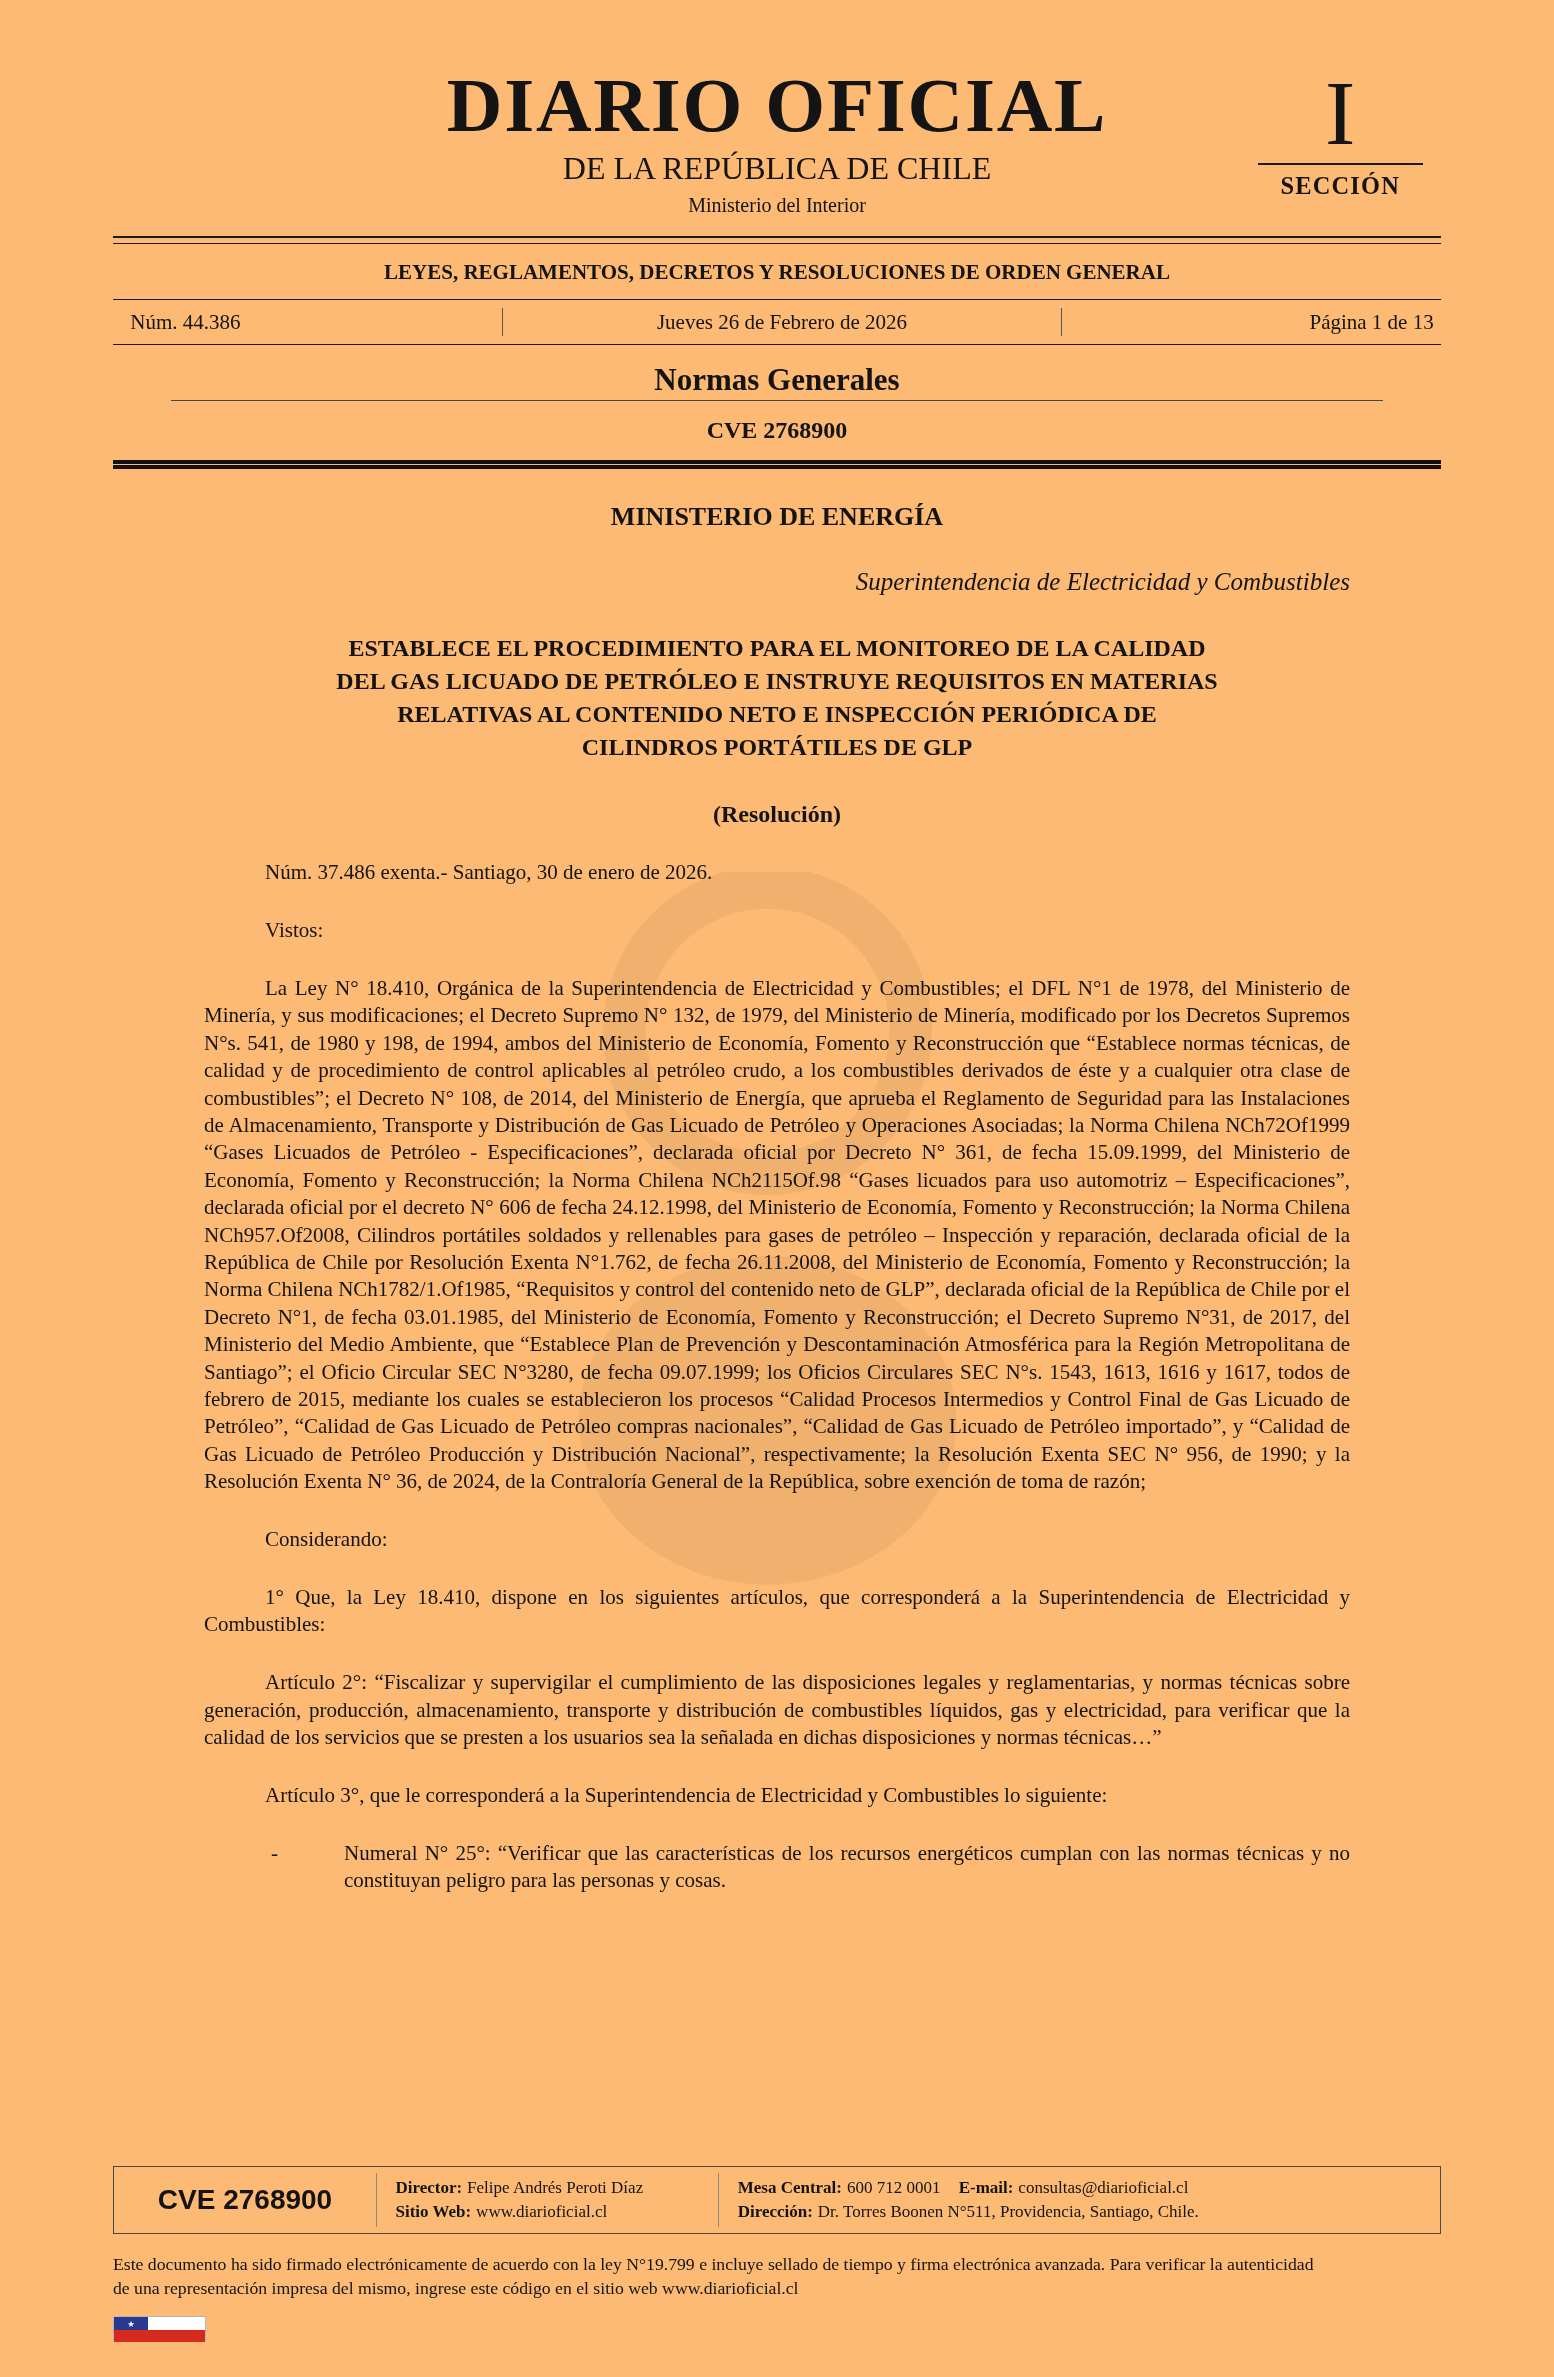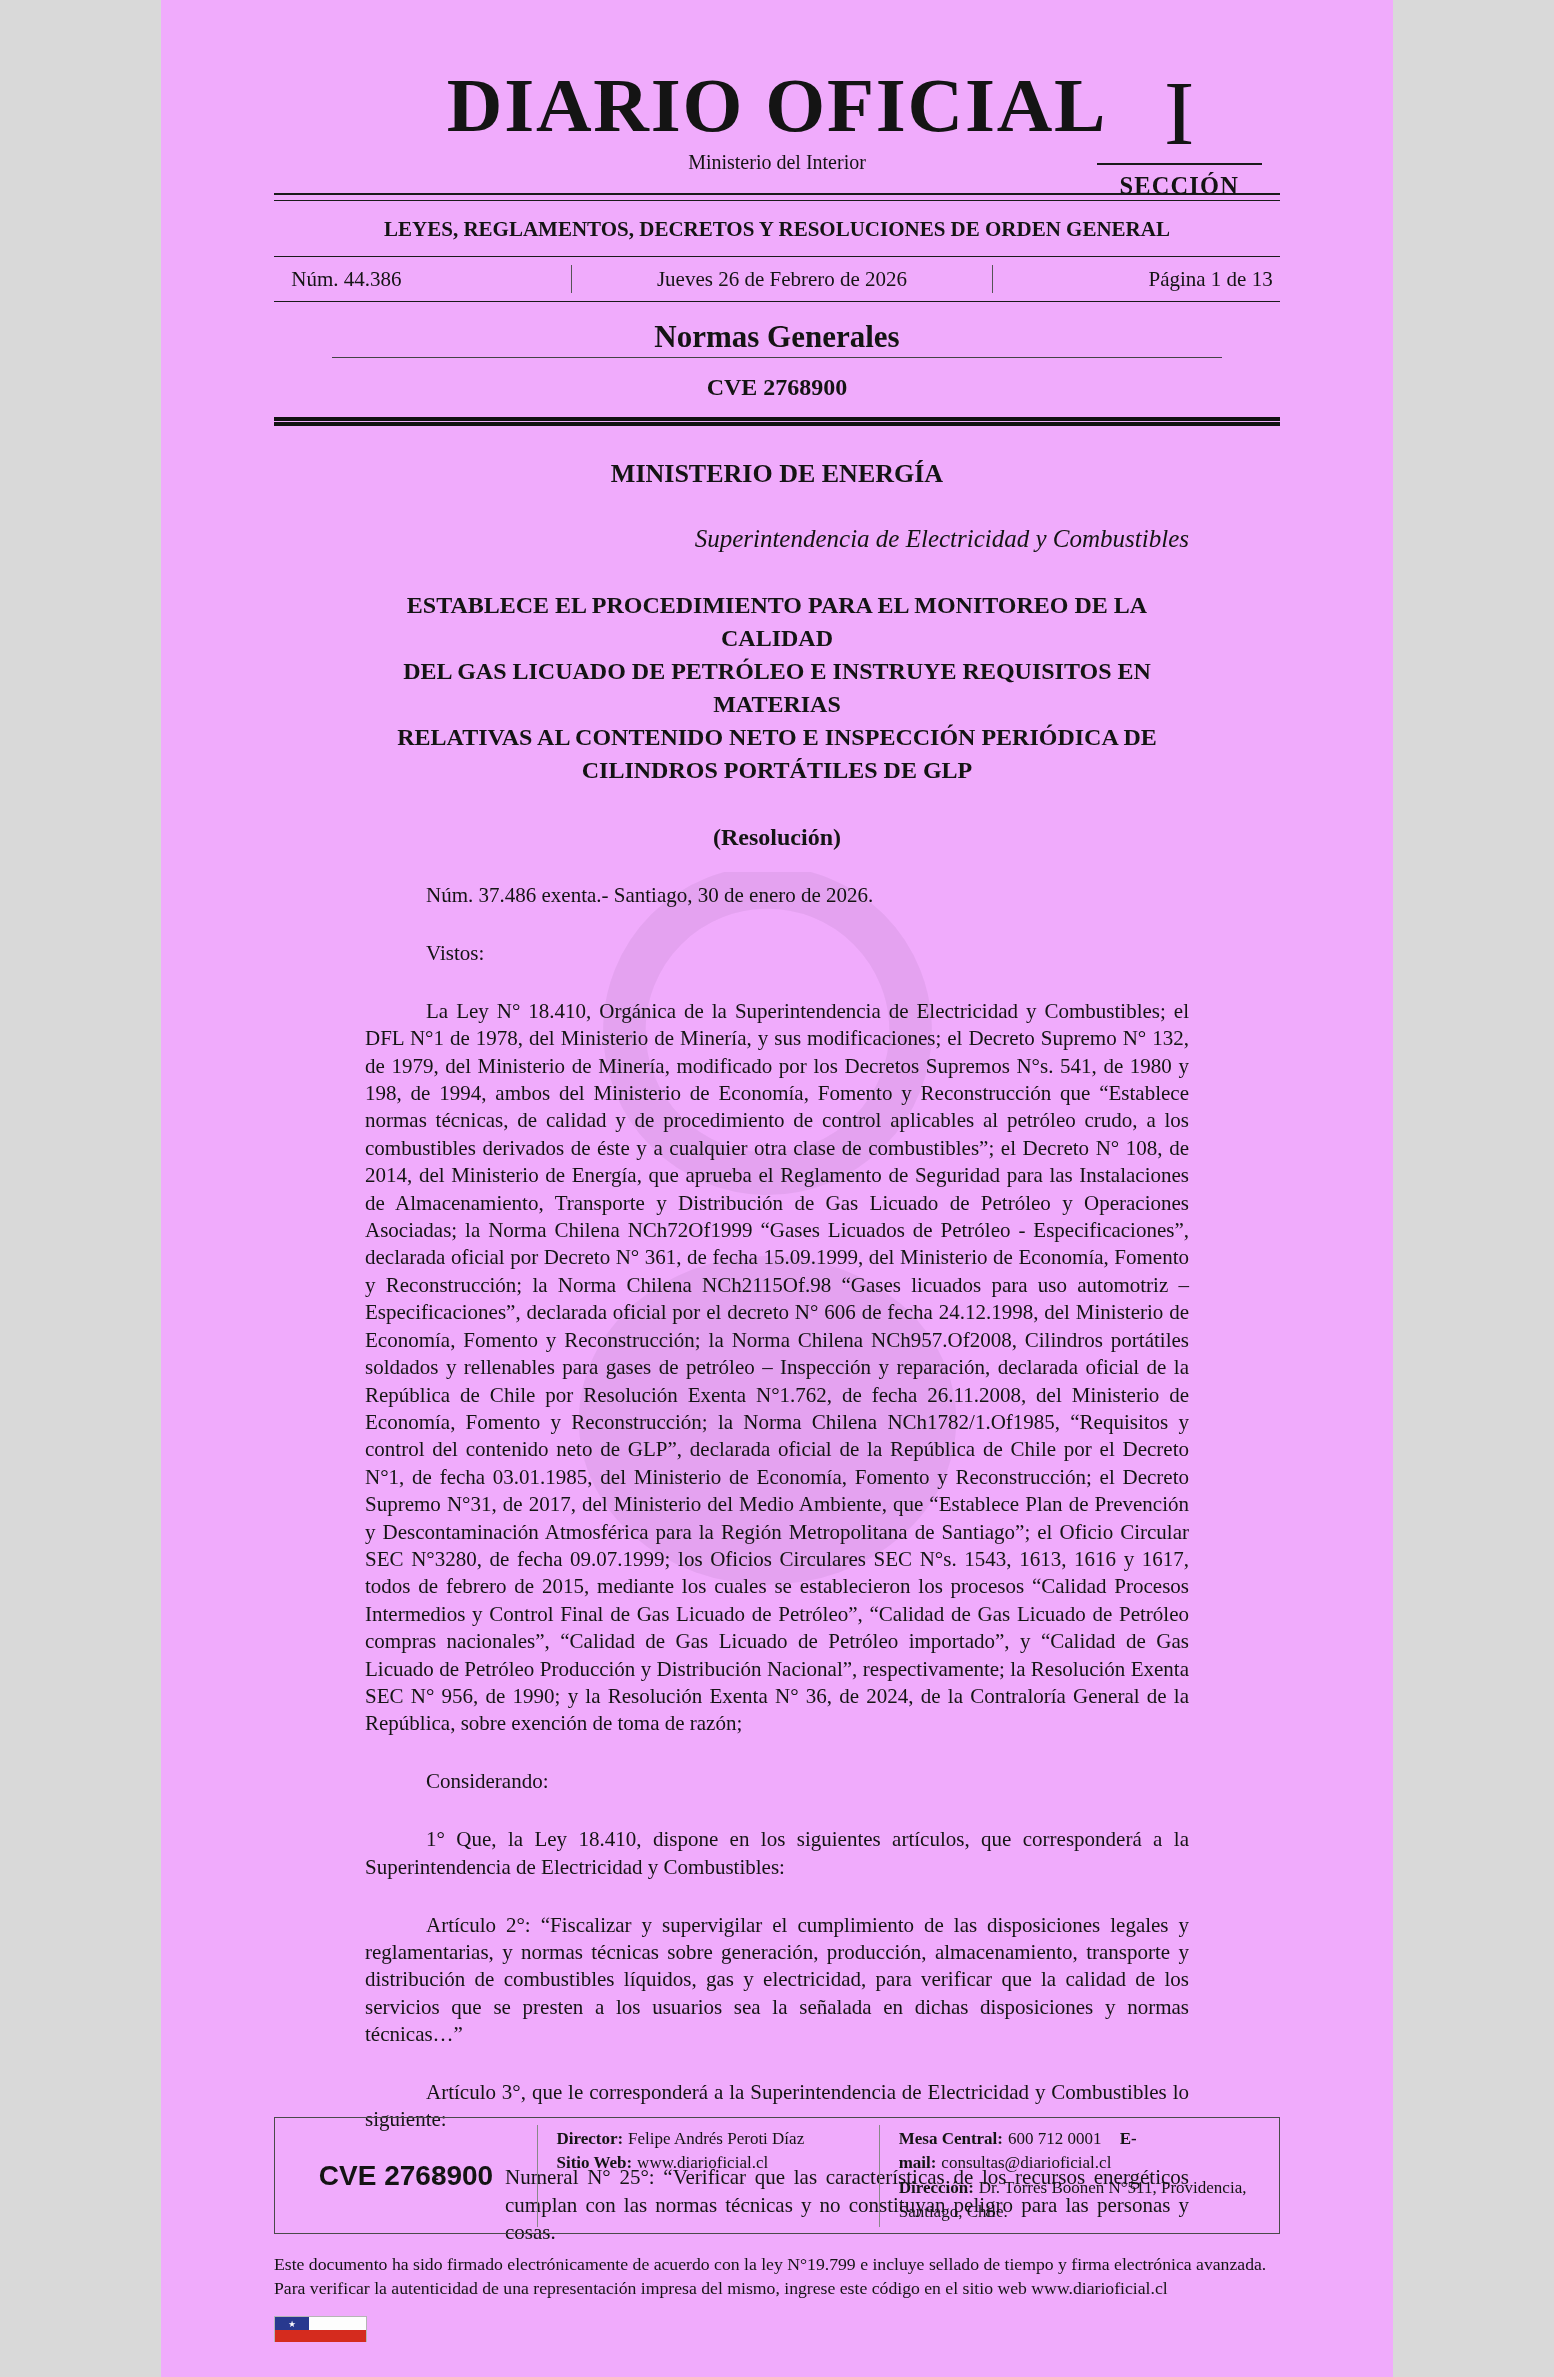--- a/index.html
+++ b/index.html
@@ -1,18 +1,18 @@
 <!DOCTYPE html>
 <html style="font-size:9.8px"><head>
 <meta charset="utf-8">
 <style>
   * { box-sizing: border-box; }
   html, body { margin: 0; padding: 0; background: #d9d9d9; }
   .page {
-    width: 1232px; height: 2377px; margin: 0 auto; background: #f0abfc;
+    width: 1554px; height: 2377px; margin: 0 auto; background: #fdba74;
     position: relative; overflow: hidden;
     font-family: "Liberation Serif", "DejaVu Serif", serif; color: #141414;
     padding: 67px 113px 0 113px;
   }
   
   .watermark { position: absolute; left: 50%; top: 872px; transform: translateX(-52%);
     opacity: 0.045; pointer-events: none; }
 
   
   .masthead { position: relative; text-align: center; }
@@ -75,20 +75,21 @@
 
   <div class="watermark">
     <svg width="475" height="914" viewBox="0 0 780 1500">
       <circle cx="390" cy="260" r="235" fill="none" stroke="#000" stroke-width="70"></circle>
       <ellipse cx="390" cy="900" rx="310" ry="270" fill="#000"></ellipse>
     </svg>
   </div>
 
   <header class="masthead">
     <h1 class="mast-title">DIARIO OFICIAL</h1>
+    <div class="mast-sub">DE LA REPÚBLICA DE CHILE</div>
     <div class="mast-min">Ministerio del Interior</div>
     <div class="section-block">
       <div class="section-numeral">I</div>
       <div class="section-label">SECCIÓN</div>
     </div>
   </header>
 
   <div class="rule-double"></div>
 
   <div class="band-title">LEYES, REGLAMENTOS, DECRETOS Y RESOLUCIONES DE ORDEN GENERAL</div>

